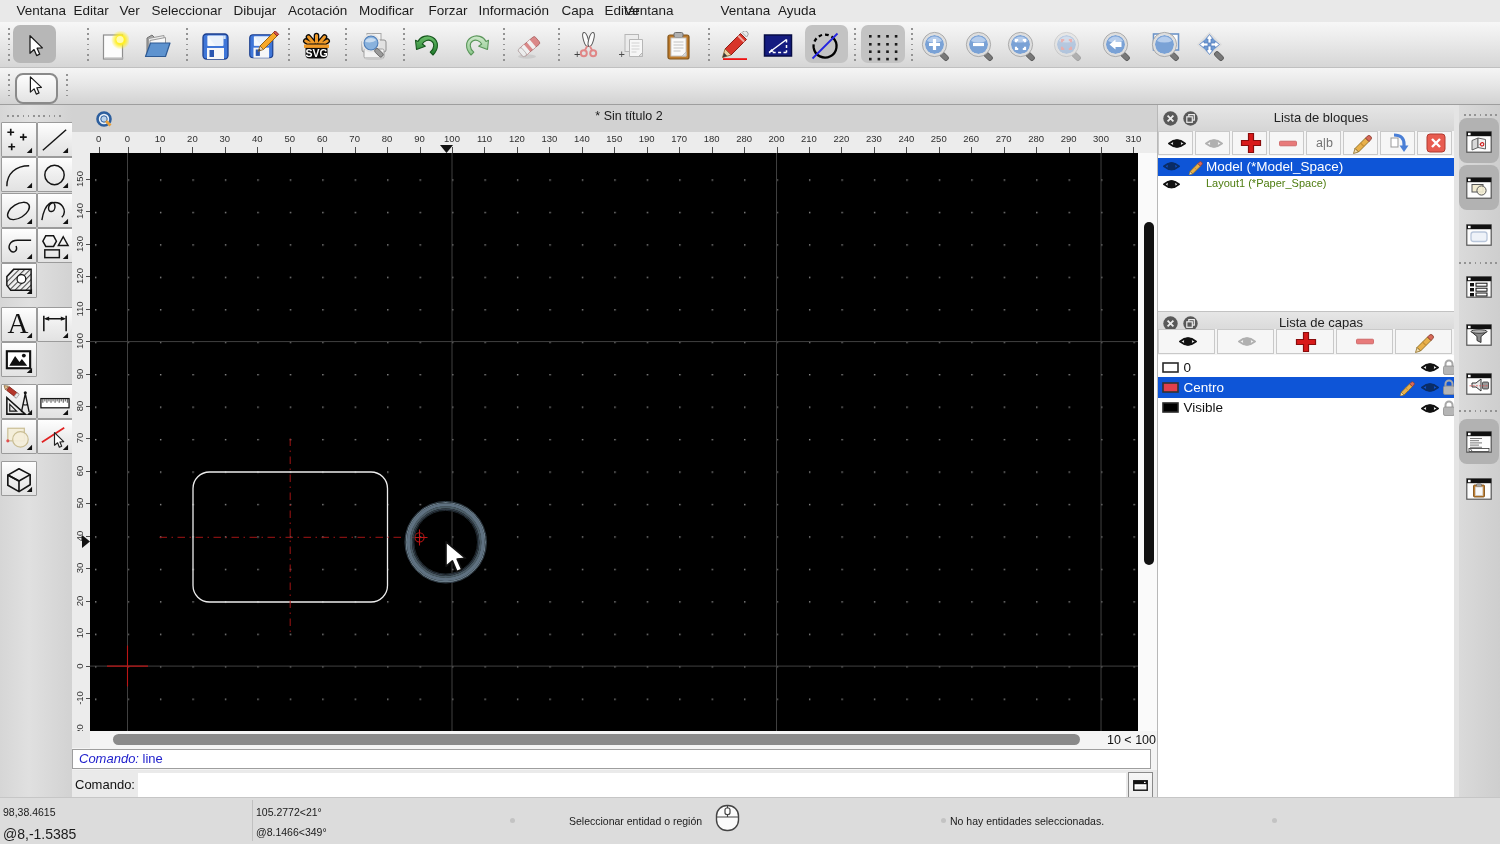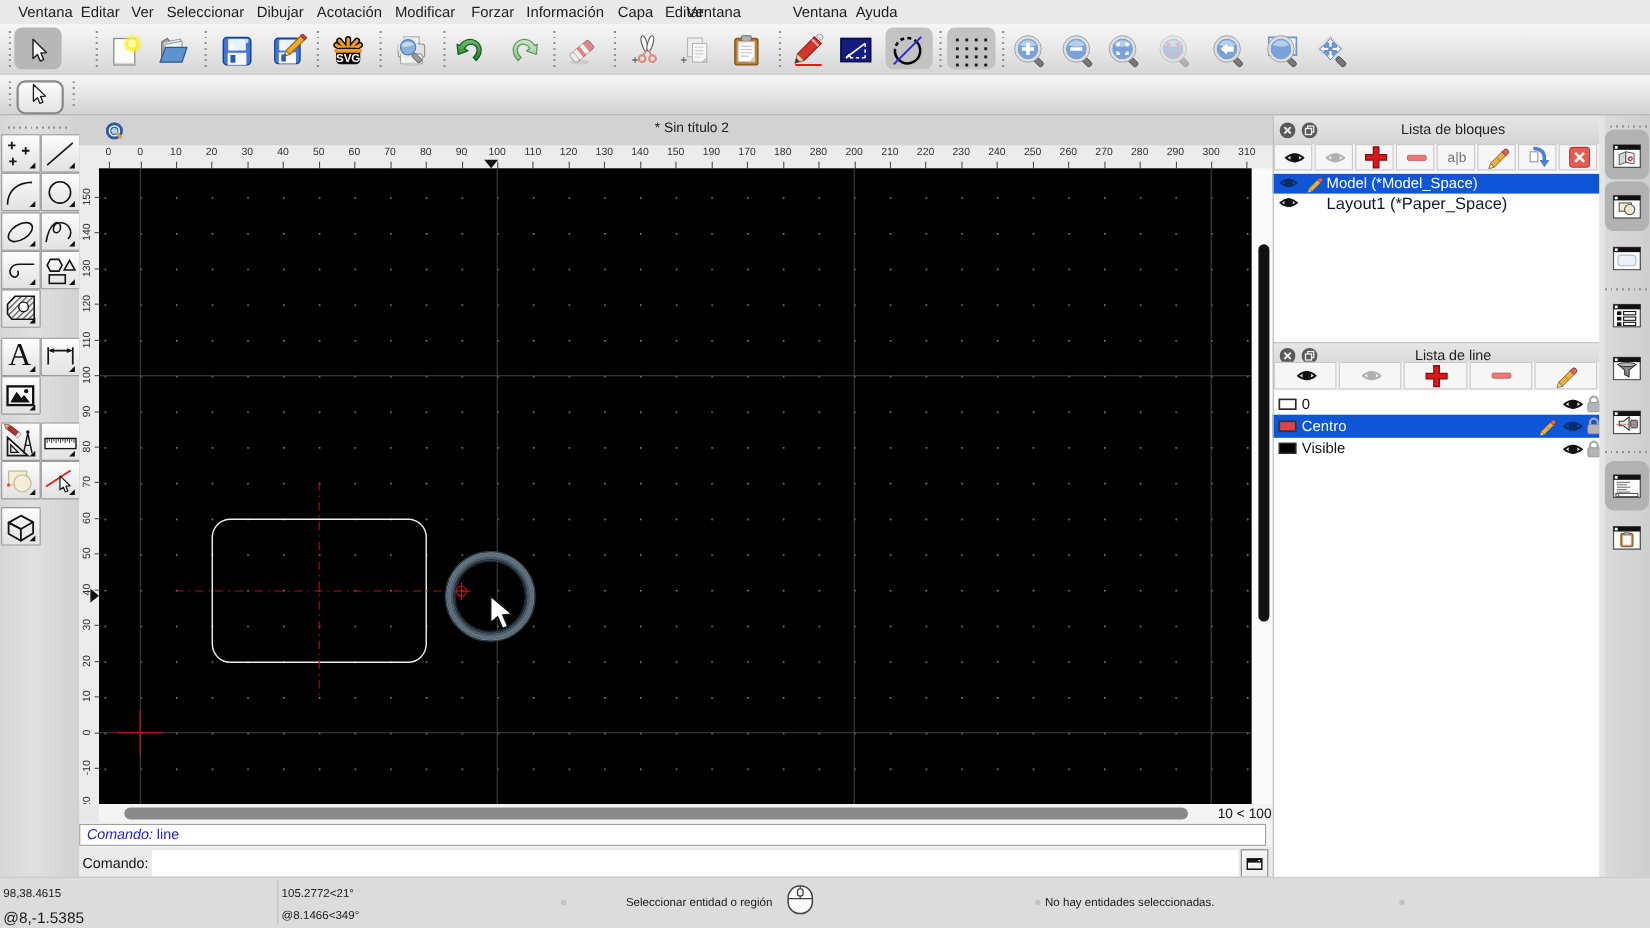--- a/index.html
+++ b/index.html
@@ -693,32 +693,32 @@
       <path d="M14.5,6 L16.2,4.3 A1.6,1.6 0 0 1 19.7,7.8 L18,9.5 Z" fill="#d86a5a" stroke="#8a3a2a" stroke-width="0.9"></path>
       <path d="M4,16.5 L7.5,20 L2.5,21.5 Z" fill="#f2dcae" stroke="#8a6a1f" stroke-width="0.8"></path>
       <path d="M9.5,11 L13,14.5" stroke="#c89035" stroke-width="1.2"></path>
     </g>
   </svg>
 <div class="ab" style="left:1206px;top:159px;font-size:13.5px;color:#fff">Model (*Model_Space)</div>
 <svg class="ab" style="left:1163px;top:178px" width="17" height="12.5" viewBox="0 0 17 12.5">
     <path d="M1,6.25 Q8.5,0 16,6.25 Q8.5,12.5 1,6.25 Z" fill="none" stroke="#111" stroke-width="1.7"></path>
     <circle cx="8.5" cy="6.25" r="3.925" fill="#111"></circle>
   </svg>
-<div class="ab" style="left:1206px;top:177px;font-size:15px;color:#0f172a">Layout1 (*Paper_Space)</div>
+<div class="ab" style="left:1206px;top:177px;font-size:11px;color:#4d7c0f">Layout1 (*Paper_Space)</div>
 <div class="ab" style="left:1157px;top:311px;width:297px;height:25.5px;background:linear-gradient(#e6e6e6,#d5d5d5);border-top:1px solid #c2c2c2"></div>
 <svg class="ab" style="left:1163px;top:316px" width="15" height="15" viewBox="0 0 15 15">
     <circle cx="7.5" cy="7.5" r="7.2" fill="#595959"></circle>
     <path d="M4.6,4.6 L10.4,10.4 M10.4,4.6 L4.6,10.4" stroke="#ececec" stroke-width="1.8"></path>
   </svg>
 <svg class="ab" style="left:1183px;top:316px" width="15" height="15" viewBox="0 0 15 15">
     <circle cx="7.5" cy="7.5" r="7.2" fill="#595959"></circle>
     <rect x="5.8" y="3.6" width="5.5" height="5.5" fill="none" stroke="#ececec" stroke-width="1.2"></rect>
     <rect x="3.8" y="5.8" width="5.5" height="5.5" fill="#595959" stroke="#ececec" stroke-width="1.2"></rect>
   </svg>
-<div class="ab" style="left:1250px;top:315px;width:142px;height:16px;font-size:13px;color:#222;text-align:center">Lista de line</div>
+<div class="ab" style="left:1250px;top:315px;width:142px;height:16px;font-size:13px;color:#222;text-align:center">Lista de capas</div>
 <div class="ab" style="left:1157px;top:328.5px;width:297px;height:26px;background:#f4f4f4"></div>
 <div class="ab" style="left:1158px;top:328.5px;width:57.2px;height:25px;background:#f6f6f6;border:1px solid #c9c9c9;box-sizing:border-box"></div>
 <div class="ab" style="left:1217.2px;top:328.5px;width:57.2px;height:25px;background:#f6f6f6;border:1px solid #c9c9c9;box-sizing:border-box"></div>
 <div class="ab" style="left:1276.4px;top:328.5px;width:57.2px;height:25px;background:#f6f6f6;border:1px solid #c9c9c9;box-sizing:border-box"></div>
 <div class="ab" style="left:1335.6px;top:328.5px;width:57.2px;height:25px;background:#f6f6f6;border:1px solid #c9c9c9;box-sizing:border-box"></div>
 <div class="ab" style="left:1394.8px;top:328.5px;width:57.2px;height:25px;background:#f6f6f6;border:1px solid #c9c9c9;box-sizing:border-box"></div>
 <svg class="ab" style="left:1178.6px;top:335px" width="18" height="13" viewBox="0 0 18 13">
     <path d="M1,6.5 Q9,0 17,6.5 Q9,13 1,6.5 Z" fill="none" stroke="#111" stroke-width="1.7"></path>
     <circle cx="9" cy="6.5" r="4.05" fill="#111"></circle>
   </svg>

